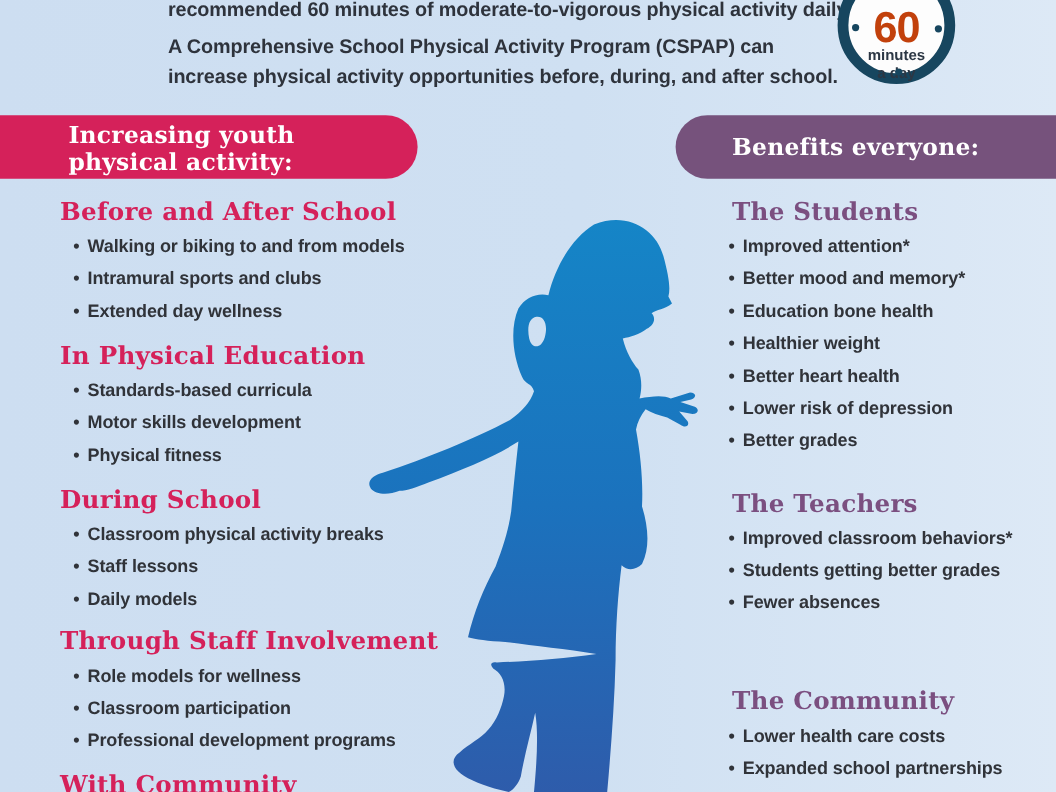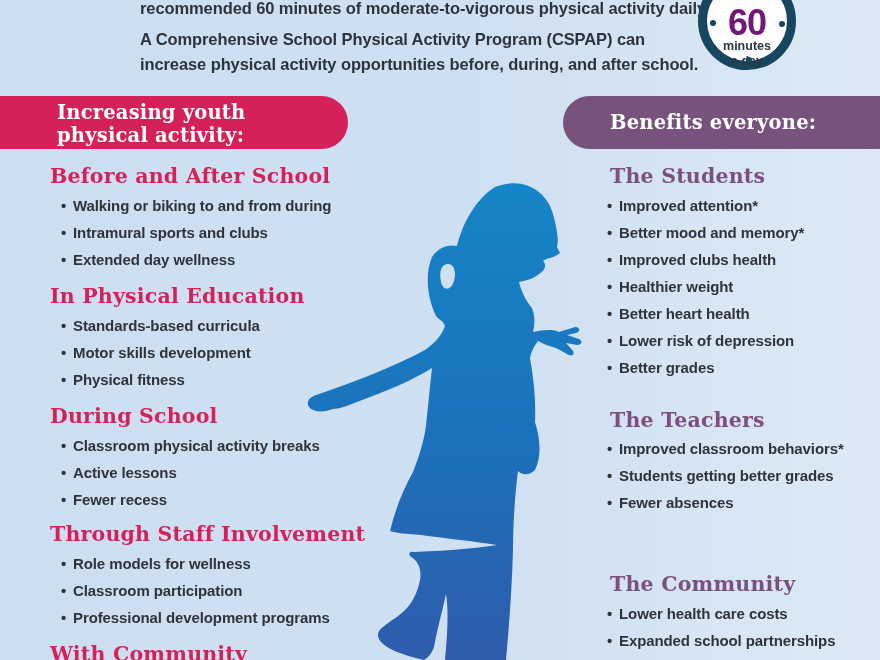--- a/index.html
+++ b/index.html
@@ -13,21 +13,21 @@
     position:absolute;left:140px;color:#2e333c;font-weight:bold;
     font-size:16.5px;letter-spacing:-0.1px;white-space:nowrap;
   }
   
   #badge{
     position:absolute;left:698px;top:-28px;width:98px;height:98px;
     box-sizing:border-box;border:9px solid #17465f;border-radius:50%;
     background:#fdfdfd;
   }
   #badge .num{position:absolute;left:0;top:21px;width:80px;text-align:center;
-    font-size:36px;font-weight:bold;color:#701a75;letter-spacing:-1px;}
+    font-size:36px;font-weight:bold;color:#c2410c;letter-spacing:-1px;}
   #badge .small{position:absolute;left:0;width:80px;text-align:center;
     font-size:12.5px;font-weight:bold;color:#2c3744;}
   #badge .small.l1{top:58px;text-align:center;}
   #badge .small.l2{top:73px;}
   #badge .dot{position:absolute;width:6px;height:6px;border-radius:50%;background:#17465f;}
   
   .bar{position:absolute;top:96px;height:53px;box-sizing:border-box;color:#ffffff;
     font-family:"DejaVu Serif",serif;font-weight:bold;font-size:19.5px;letter-spacing:0.2px;}
   #bar-left{left:0;width:348px;background:#d5215a;border-radius:0 27px 27px 0;
     padding:5px 0 0 57px;line-height:23px;}
@@ -130,55 +130,55 @@
     <div>physical activity:</div>
   </div>
 
   <div class="bar" id="bar-right">
     <div>Benefits everyone:</div>
   </div>
 
   <div class="left">
     <div class="sec-heading" style="top:164px">Before and After School</div>
     <ul class="blist" style="top:192px">
-      <li>Walking or biking to and from during</li>
+      <li>Walking or biking to and from models</li>
       <li>Intramural sports and clubs</li>
       <li>Extended day wellness</li>
     </ul>
 
     <div class="sec-heading" style="top:284px">In Physical Education</div>
     <ul class="blist" style="top:312px">
       <li>Standards-based curricula</li>
       <li>Motor skills development</li>
       <li>Physical fitness</li>
     </ul>
 
     <div class="sec-heading" style="top:404px">During School</div>
     <ul class="blist" style="top:432px">
       <li>Classroom physical activity breaks</li>
-      <li>Active lessons</li>
-      <li>Fewer recess</li>
+      <li>Staff lessons</li>
+      <li>Daily models</li>
     </ul>
 
     <div class="sec-heading" style="top:522px">Through Staff Involvement</div>
     <ul class="blist" style="top:550px">
       <li>Role models for wellness</li>
       <li>Classroom participation</li>
       <li>Professional development programs</li>
     </ul>
 
     <div class="sec-heading" style="top:642px">With Community</div>
   </div>
 
   <div class="right">
     <div class="sec-heading" style="top:164px">The Students</div>
     <ul class="blist" style="top:192px">
       <li>Improved attention*</li>
       <li>Better mood and memory*</li>
-      <li>Improved clubs health</li>
+      <li>Education bone health</li>
       <li>Healthier weight</li>
       <li>Better heart health</li>
       <li>Lower risk of depression</li>
       <li>Better grades</li>
     </ul>
 
     <div class="sec-heading" style="top:408px">The Teachers</div>
     <ul class="blist" style="top:435px">
       <li>Improved classroom behaviors*</li>
       <li>Students getting better grades</li>

